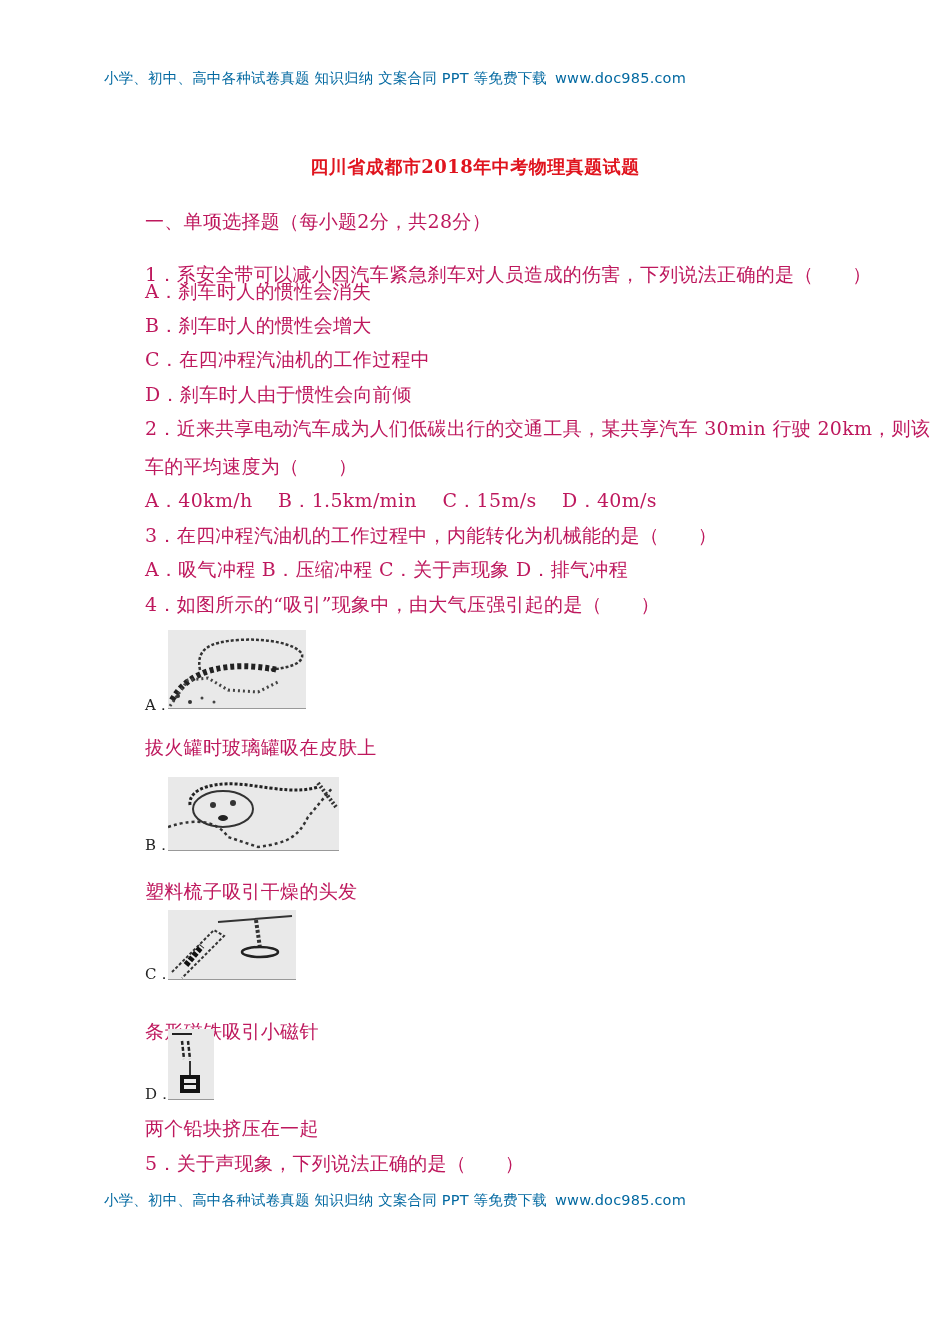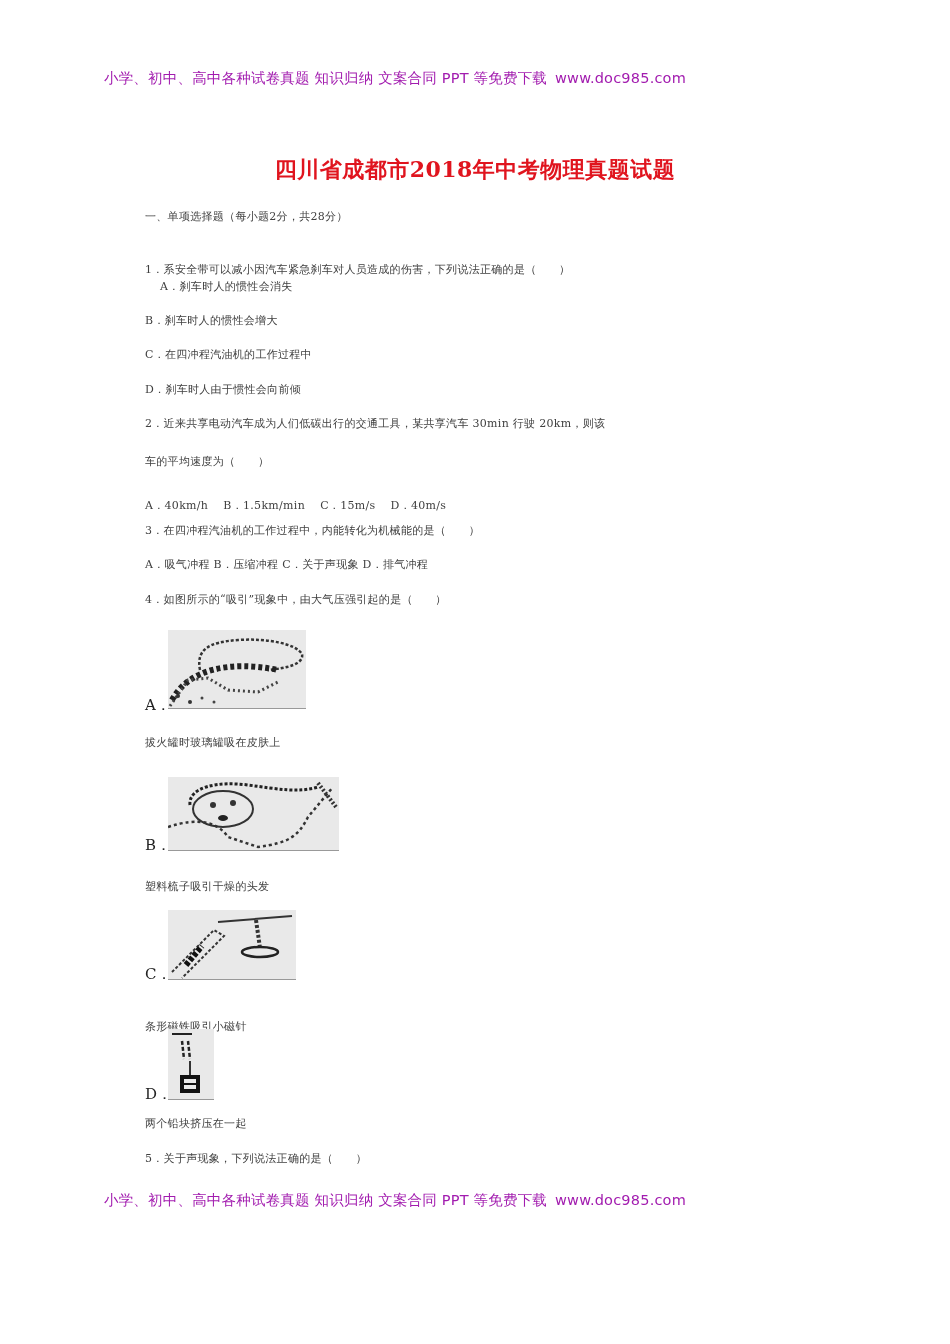--- a/index.html
+++ b/index.html
@@ -4,60 +4,60 @@
   <style>
     html, body { margin: 0; padding: 0; }
     body {
       width: 950px; height: 1344px; background: #ffffff; position: relative;
       font-family: "DejaVu Serif", "Liberation Serif", serif; color: #222;
       overflow: hidden;
     }
     .hdr, .ftr {
       position: absolute; left: 0; width: 790px; text-align: center;
       font-family: "DejaVu Sans", "Liberation Sans", sans-serif;
-      font-size: 14.5px; color: #a21caf; letter-spacing: 0.2px;
+      font-size: 14.5px; color: #0369a1; letter-spacing: 0.2px;
     }
     .hdr { top: 69px; }
     .ftr { top: 1191px; }
     .hdr .url, .ftr .url { margin-left: 8px; }
     .title {
       position: absolute; top: 155px; left: 0; width: 950px; text-align: center;
-      font-size: 22px; font-weight: bold; color: #e0141e; letter-spacing: 0.5px;
+      font-size: 18px; font-weight: bold; color: #e0141e; letter-spacing: 0.5px;
     }
     .line {
-      position: absolute; left: 145px; font-size: 11px; white-space: pre;
-      color: #404040; letter-spacing: 0.3px;
+      position: absolute; left: 145px; font-size: 19px; white-space: pre;
+      color: #be185d; letter-spacing: 0.3px;
     }
     .figure {
       position: absolute; background: #e9e9e9; border-bottom: 1px solid #999;
       overflow: hidden;
     }
     .figure svg { display: block; }
     .optlabel { position: absolute; left: 145px; font-size: 15px; }
   </style>
 </head>
 <body>
 
 <div class="hdr">
   <span>小学、初中、高中各种试卷真题 知识归纳 文案合同 PPT 等免费下载</span><span class="url">www.doc985.com</span>
 </div>
 
 <div class="title">四川省成都市2018年中考物理真题试题</div>
 
 <div class="line" style="top:209px;">一、单项选择题（每小题2分，共28分）</div>
 
 <div class="line" style="top:262px;">1．系安全带可以减小因汽车紧急刹车对人员造成的伤害，下列说法正确的是（　　）</div>
-<div class="line" style="top:279px;margin-left:15px;">A．刹车时人的惯性会消失</div>
+<div class="line" style="top:279px;">A．刹车时人的惯性会消失</div>
 <div class="line" style="top:313px;text-align:center;">B．刹车时人的惯性会增大</div>
 <div class="line" style="top:347px;">C．在四冲程汽油机的工作过程中</div>
 <div class="line" style="top:382px;">D．刹车时人由于惯性会向前倾</div>
 
 <div class="line" style="top:416px;">2．近来共享电动汽车成为人们低碳出行的交通工具，某共享汽车 30min 行驶 20km，则该</div>
 <div class="line" style="top:454px;">车的平均速度为（　　）</div>
-<div class="line" style="top:488px;margin-top:10px;">A．40km/h　 B．1.5km/min　 C．15m/s　 D．40m/s</div>
+<div class="line" style="top:488px;">A．40km/h　 B．1.5km/min　 C．15m/s　 D．40m/s</div>
 
 <div class="line" style="top:523px;">3．在四冲程汽油机的工作过程中，内能转化为机械能的是（　　）</div>
 <div class="line" style="top:557px;">A．吸气冲程 B．压缩冲程 C．关于声现象 D．排气冲程</div>
 
 <div class="line" style="top:592px;">4．如图所示的“吸引”现象中，由大气压强引起的是（　　）</div>
 
 <div class="optlabel" style="top:696px;">A．</div>
 <div class="figure" style="left:168px; top:630px; width:138px; height:78px;">
   <svg width="138" height="78" viewBox="0 0 138 78">
     <path d="M32 40 C28 20 40 12 70 10 C100 8 128 14 134 24 C136 34 120 38 100 40" fill="none" stroke="#333" stroke-width="2.5" stroke-dasharray="3 2"></path>

